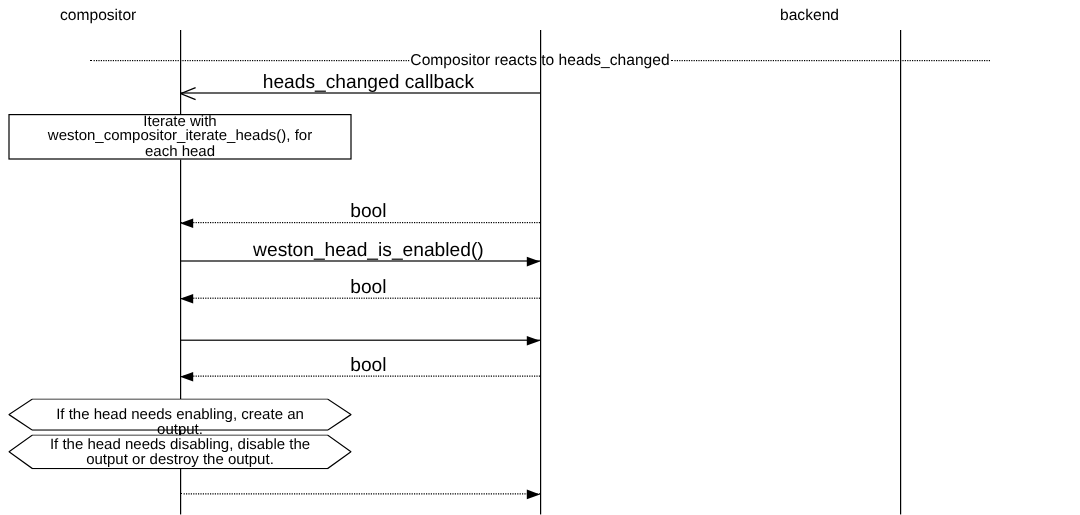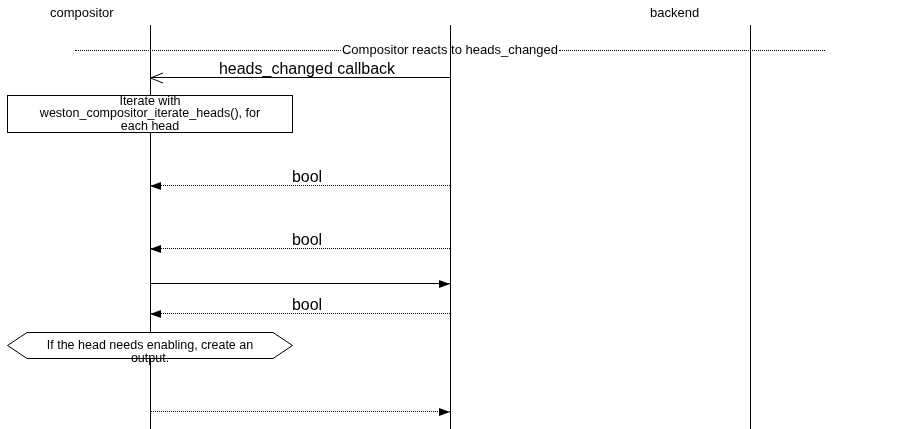--- a/index.html
+++ b/index.html
@@ -174,20 +174,25 @@
 each head</div>
   </div>
 
 
   <div class="msg" style="top:169px">
     <div class="msg-label">bool</div>
     <div class="msg-line dotted"></div>
     <div class="ah ah-left-filled"></div>
   </div>
 
+  <div class="msg" style="top:201px">
+    <div class="msg-label">weston_head_is_enabled()</div>
+    <div class="msg-line solid"></div>
+    <div class="ah ah-right-filled"></div>
+  </div>
 
   <div class="msg" style="top:232px">
     <div class="msg-label">bool</div>
     <div class="msg-line dotted"></div>
     <div class="ah ah-left-filled"></div>
   </div>
 
   <div class="msg" style="top:267px">
     <div class="msg-line solid"></div>
     <div class="ah ah-right-filled"></div>
@@ -200,20 +205,27 @@
   </div>
 
   <div class="condition cond-1">
     <svg width="286" height="27" viewBox="0 0 286 27">
       <polygon points="20,0.5 266,0.5 285.5,13.5 266,26.5 20,26.5 0.5,13.5" fill="#ffffff" stroke="#000000" stroke-width="1"></polygon>
     </svg>
     <div class="cond-text">If the head needs enabling, create an
 output.</div>
   </div>
 
+  <div class="condition cond-2">
+    <svg width="286" height="29" viewBox="0 0 286 29">
+      <polygon points="20,0.5 266,0.5 285.5,14.5 266,28.5 20,28.5 0.5,14.5" fill="#ffffff" stroke="#000000" stroke-width="1"></polygon>
+    </svg>
+    <div class="cond-text">If the head needs disabling, disable the
+output or destroy the output.</div>
+  </div>
 
   <div class="msg" style="top:395px">
     <div class="msg-label"></div>
     <div class="msg-line dotted"></div>
     <div class="ah ah-right-filled"></div>
   </div>
 
 </div>
 
 </body></html>

